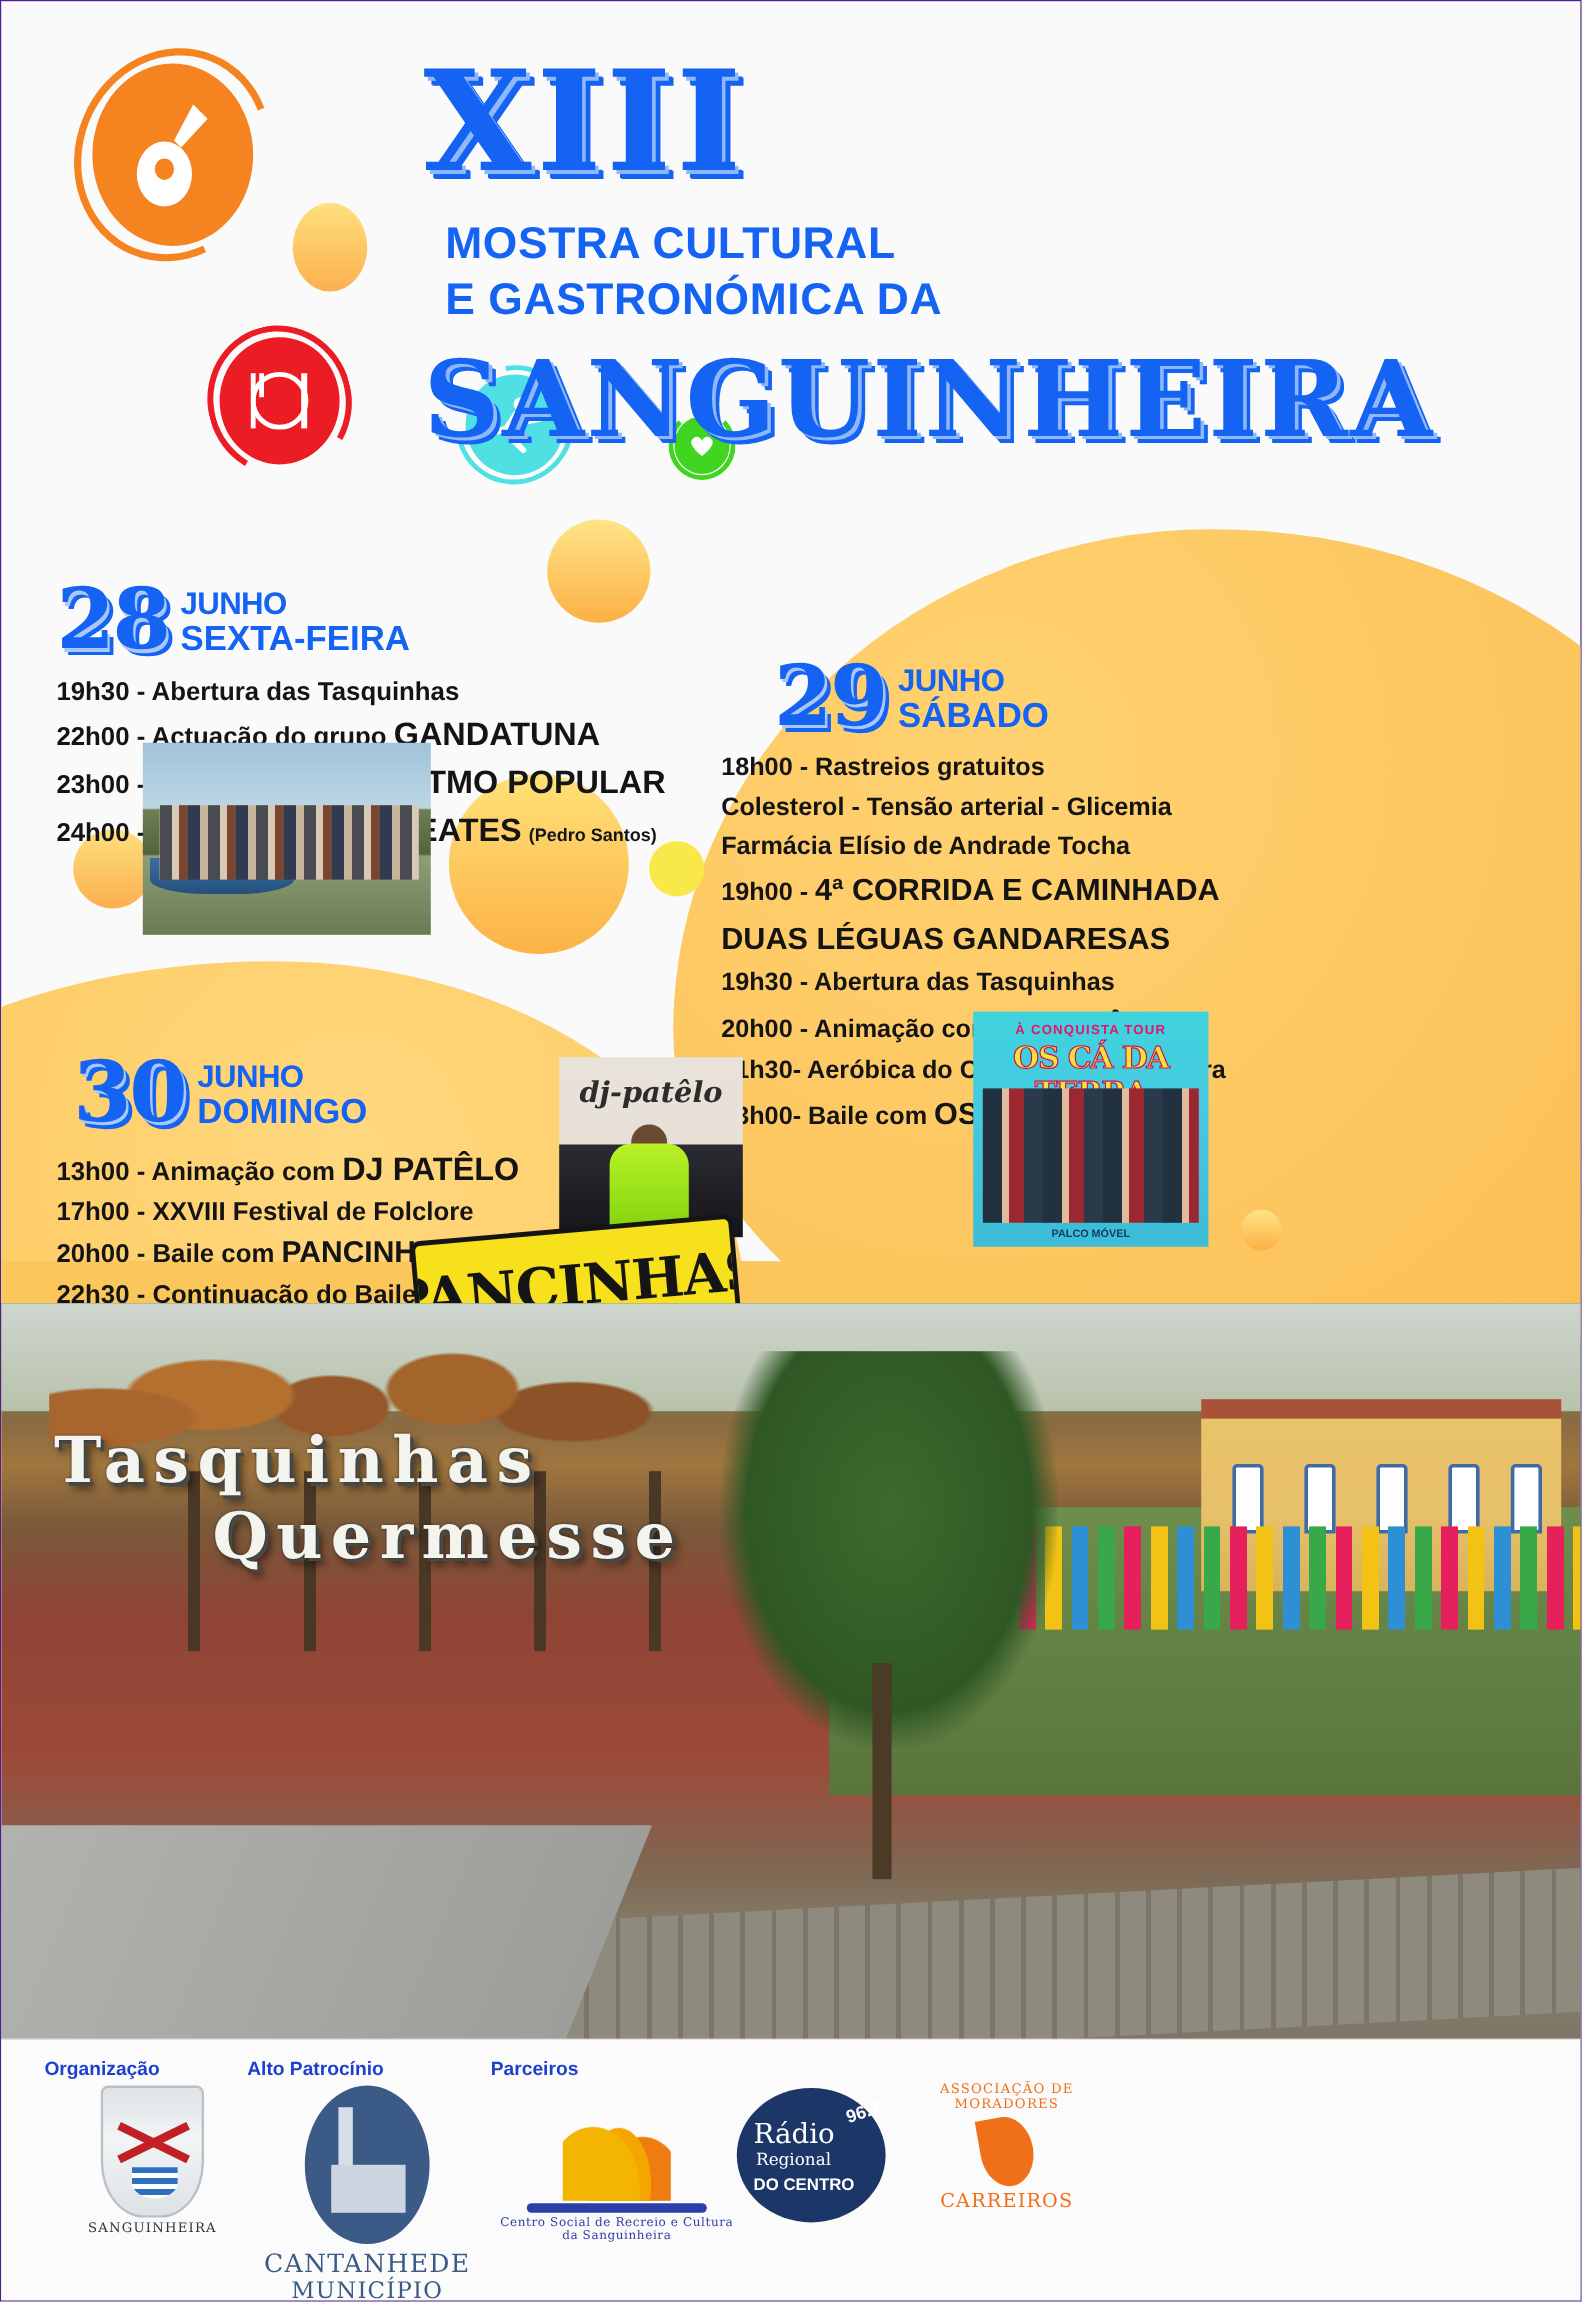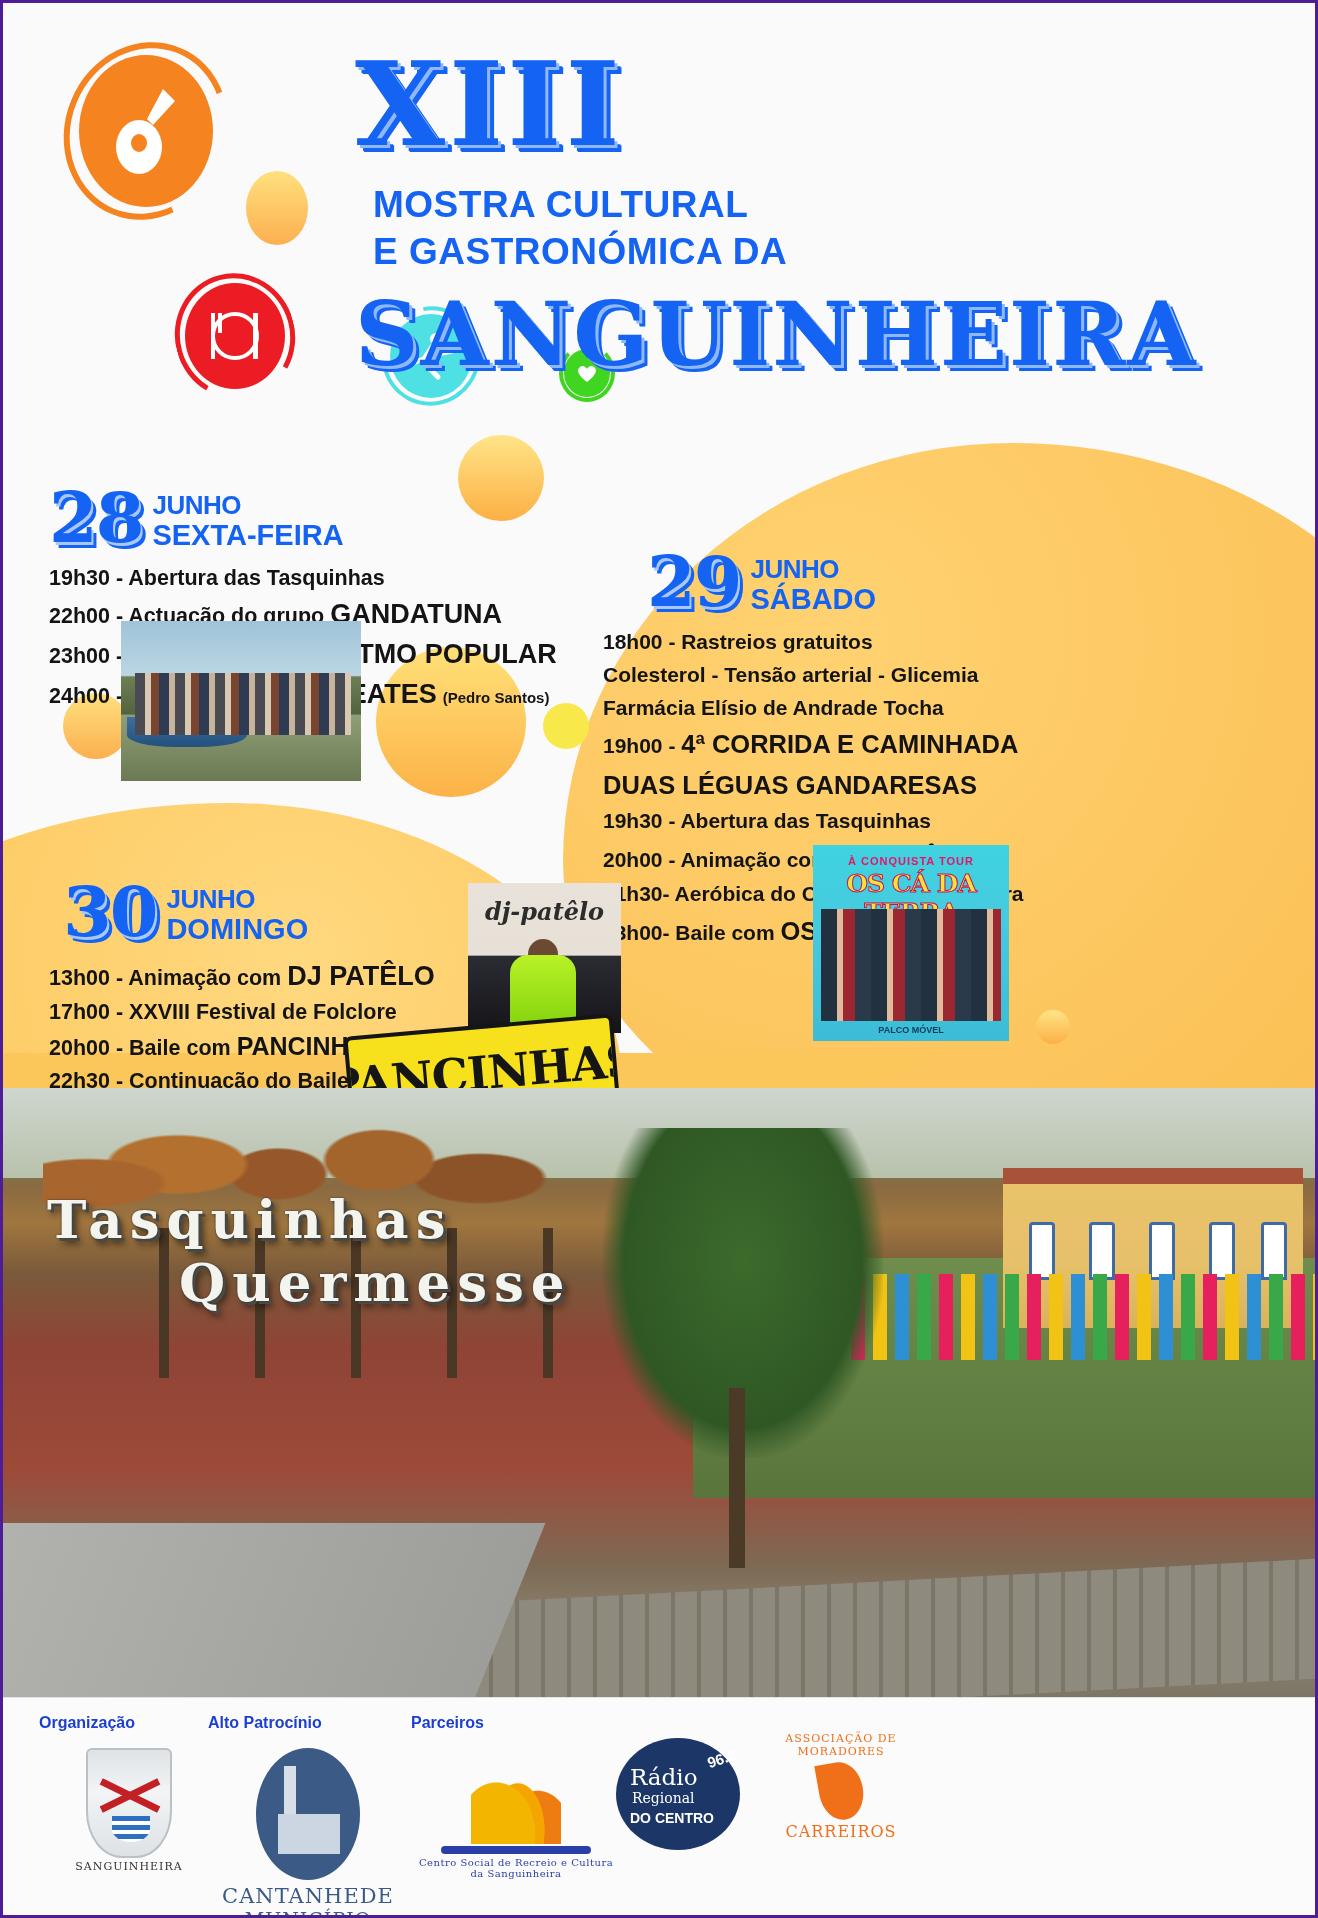--- a/index.html
+++ b/index.html
@@ -5,21 +5,21 @@
   * { margin:0; padding:0; box-sizing:border-box; }
   html,body { background:#9a9a9a; }
   body { font-family:"Liberation Sans", sans-serif; }
 
   #poster {
     position:relative;
     width:1318px; height:1918px;
     background:#fafafa;
     overflow:hidden;
     margin:0 auto;
-    border:3px solid #4c1d95;
+    border:1px solid #4c1d95;
   }
 
   
   .blob { position:absolute; border-radius:50%; }
 
   .bg-yellow-big {
     position:absolute;
     left:560px; top:440px;
     width:900px; height:760px;
     background:radial-gradient(circle at 30% 25%, #ffd271 0%, #fcc45c 60%, #f9bd4e 100%);
@@ -337,21 +337,21 @@
 
   
   #footer {
     position:absolute; left:0; bottom:0; width:1318px; height:218px;
     background:#fbfbfb;
     border-top:1px solid #e2e2e2;
   }
   .spon { position:absolute; text-align:center; }
   .spon-cat {
     font-weight:bold; font-size:16px; color:#1d3fd0;
-    text-align:left; margin-bottom:16px;
+    text-align:left; margin-bottom:4px;
   }
 
   #spon-org   { left:36px;  top:16px; width:180px; }
   #spon-alto  { left:205px; top:16px; width:200px; }
   #spon-parc  { left:408px; top:16px; width:210px; }
   #spon-radio { left:580px; top:40px; width:190px; }
   #spon-assoc { left:738px; top:34px; width:200px; }
   #spon-farm  { left:925px; top:34px; width:200px; }
 
   .crest {

